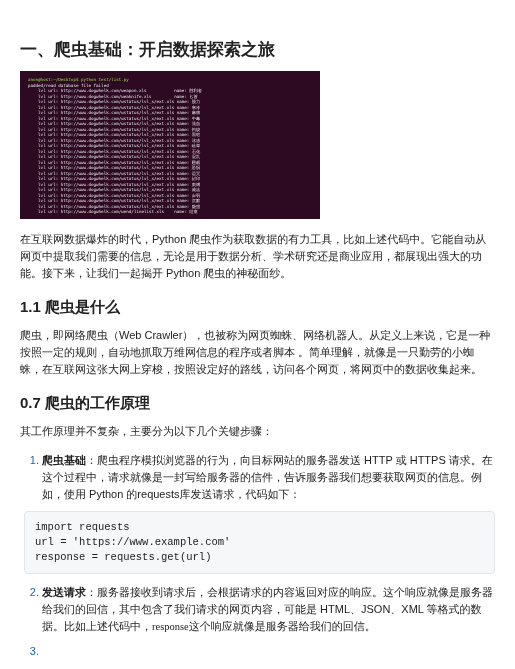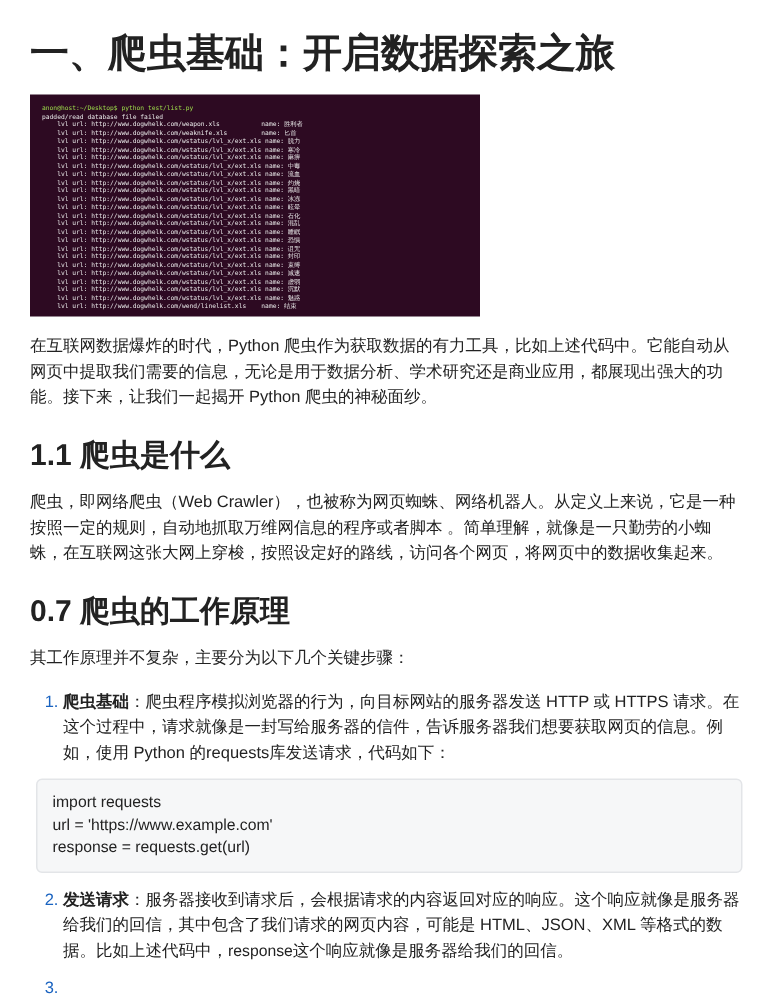--- a/index.html
+++ b/index.html
@@ -6,23 +6,24 @@
   body {
     width: 515px;
     height: 669px;
     background: #fff;
     font-family: -apple-system, "Segoe UI", "Microsoft YaHei", sans-serif;
     color: #222;
     padding: 18px 20px 0 20px;
     overflow: hidden;
   }
   h1 {
-    font-size: 26px;
+    font-size: 17px;
     font-weight: 700;
     margin-bottom: 10px;
+    margin-top: 20px;
   }
   .terminal {
     background: #2d0a22;
     width: 300px;
     height: 148px;
     padding: 6px 8px;
     font-family: monospace;
     font-size: 4.2px;
     line-height: 5.5px;
     color: #e8e8e8;
@@ -30,46 +31,46 @@
     margin-bottom: 12px;
   }
   .terminal .hdr { color: #9cdb4a; }
   .terminal .ln { white-space: pre; }
   p.body {
     font-size: 11px;
     line-height: 17px;
     margin-bottom: 12px;
   }
   h2 {
-    font-size: 20px;
+    font-size: 15px;
     font-weight: 700;
     margin: 16px 0 10px 0;
   }
   ol {
     padding-left: 22px;
     font-size: 11px;
     line-height: 17px;
   }
   ol > li { margin-bottom: 8px; color: #1a63c0; }
   ol > li .item-body { color: #222; }
   ol > li b { color: #222; }
   .code-block {
     background: #f6f7f8;
     border: 1px solid #e3e5e8;
     border-radius: 4px;
     padding: 8px 10px;
-    font-family: Liberation Sans, sans-serif;
+    font-family: Liberation Mono, monospace;
     font-size: 10.5px;
     line-height: 15px;
     margin: 8px 0 10px 4px;
     white-space: pre;
     color: #222;
   }
   code.inline {
-    font-family: Liberation Sans, sans-serif;
+    font-family: Liberation Serif, serif;
     font-size: 10.5px;
   }
 </style>
 </head>
 <body>
 
 <h1>一、爬虫基础：开启数据探索之旅</h1>
 
 <div class="terminal">
   <div class="ln hdr">anon@host:~/Desktop$ python test/list.py</div>

